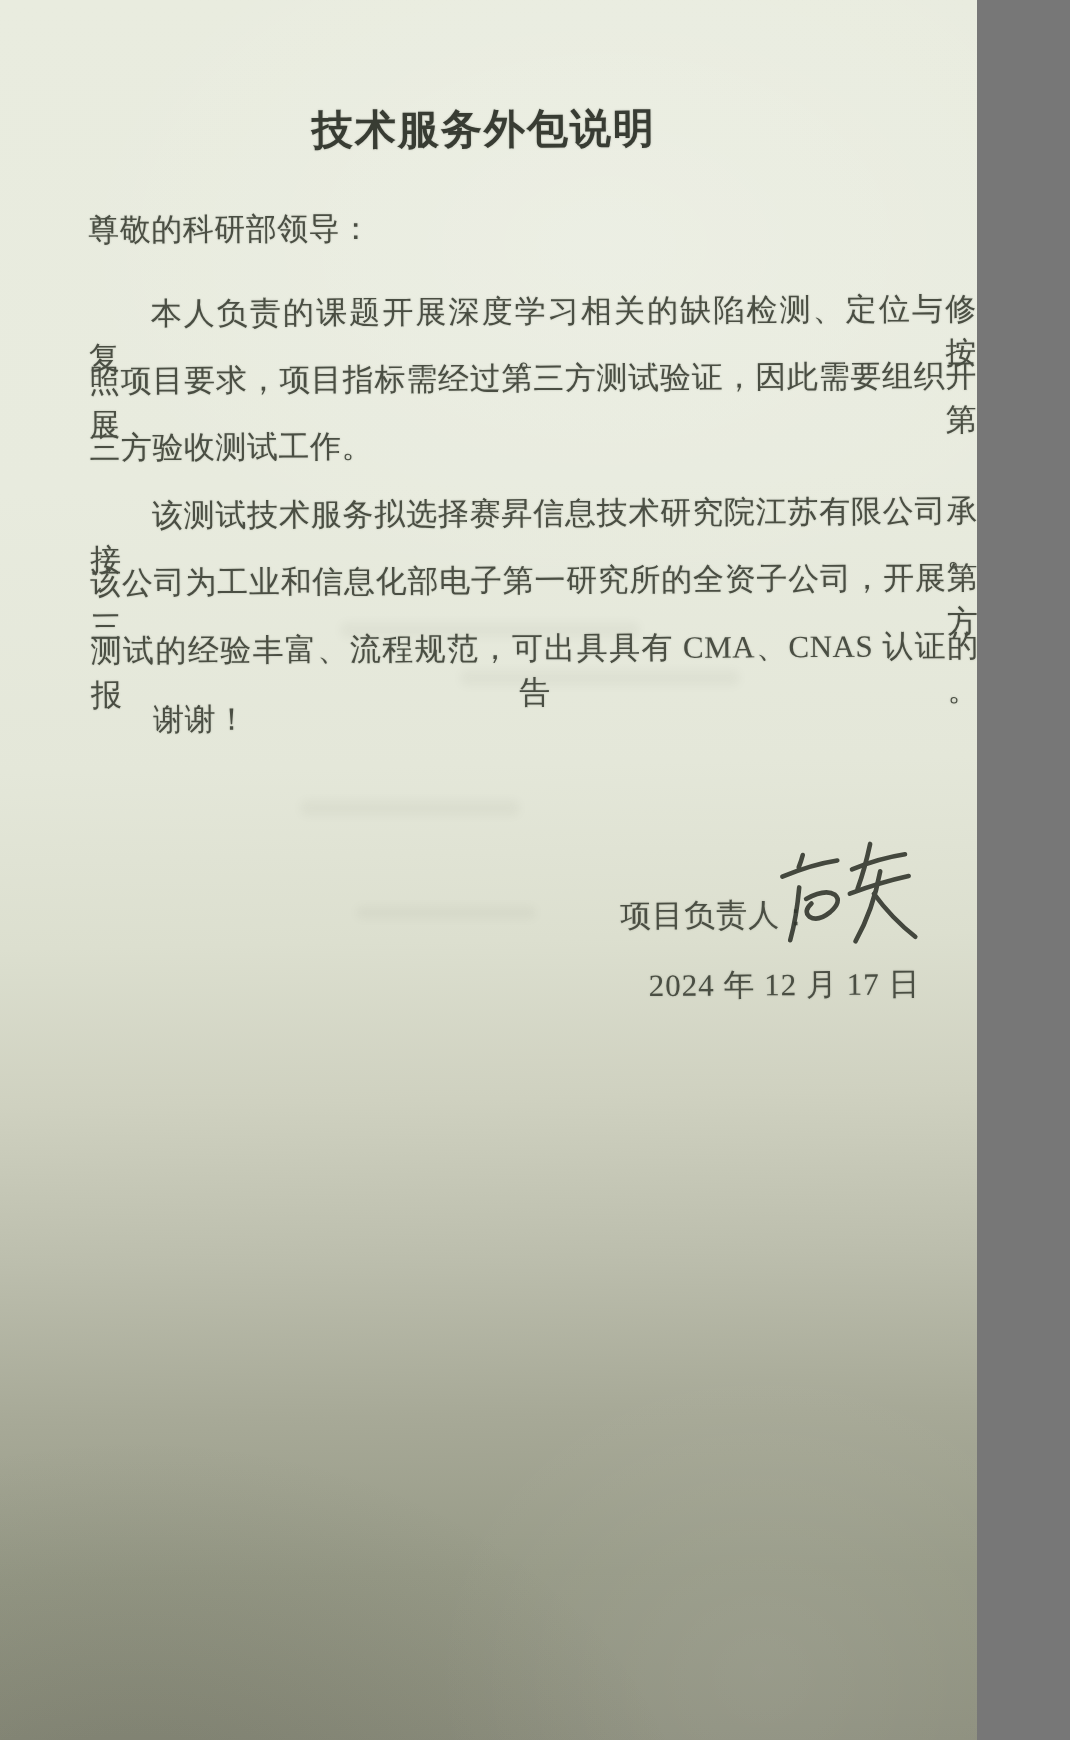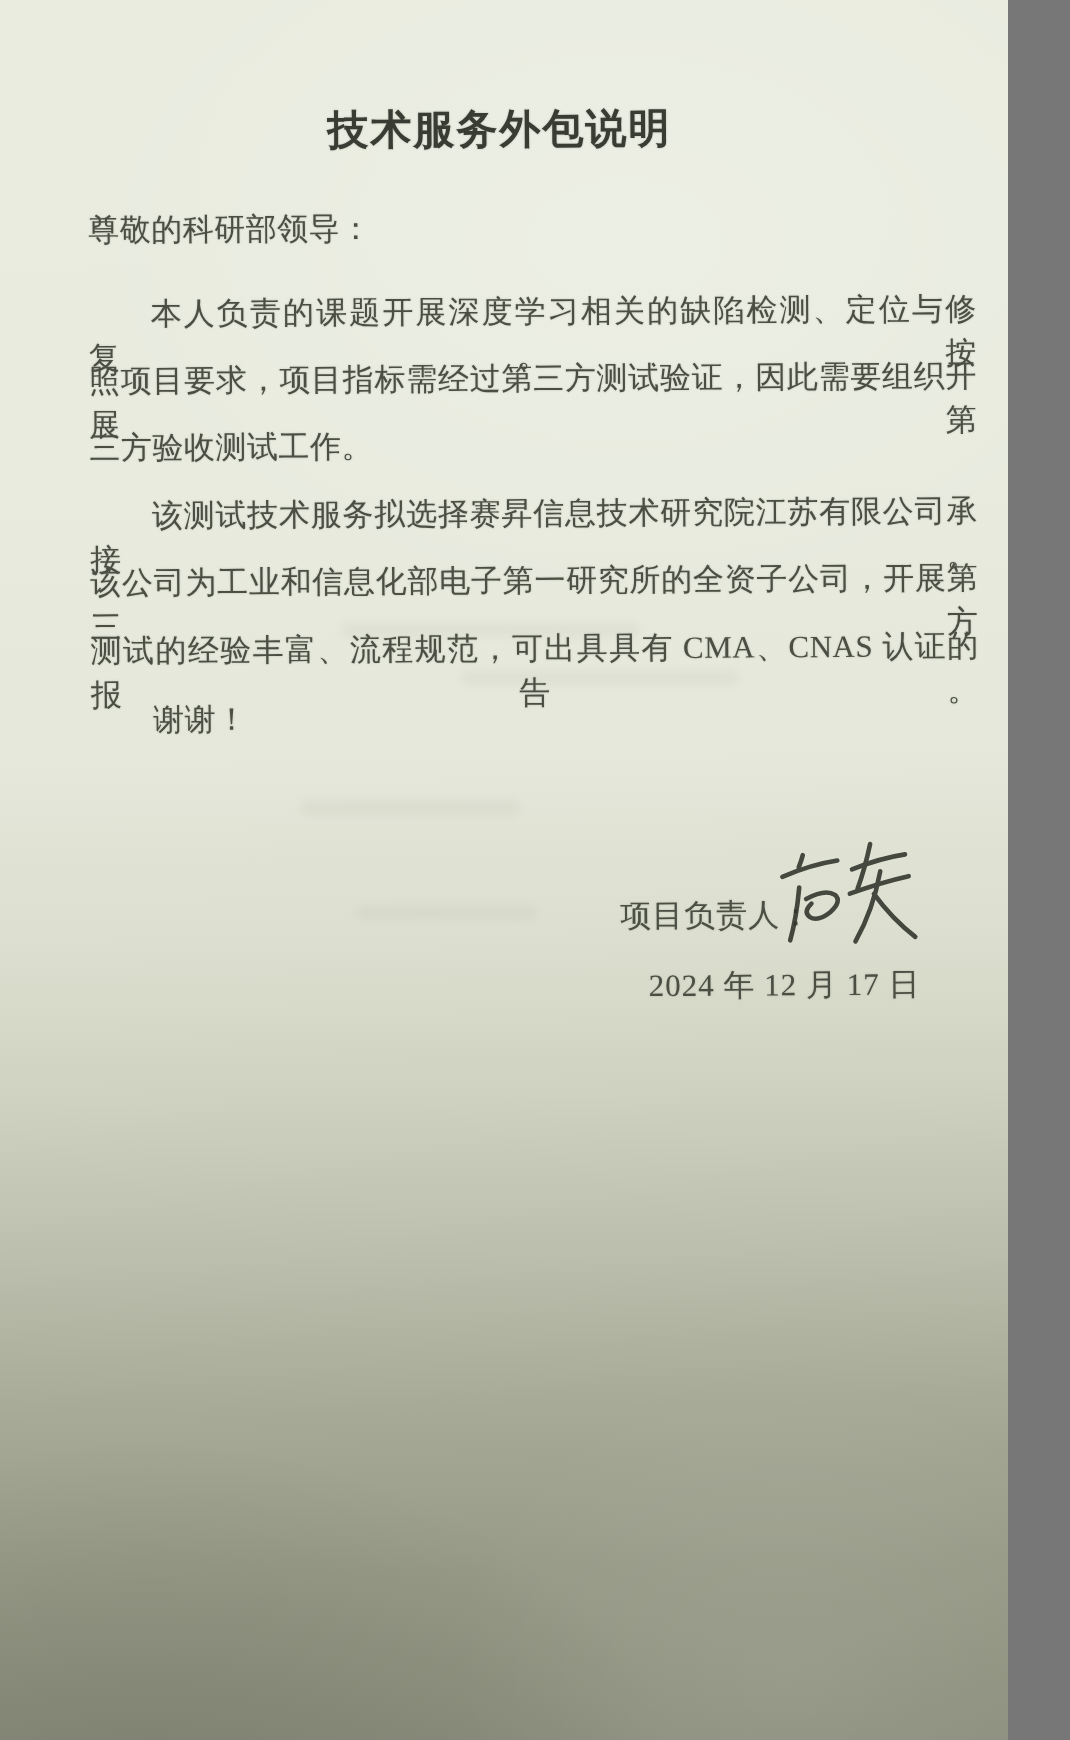--- a/index.html
+++ b/index.html
@@ -1,28 +1,29 @@
 <!DOCTYPE html>
 <html lang="zh"><head>
 <meta charset="utf-8">
 <style>
   html,body{margin:0;padding:0;background:#777;}
   .stage{
     position:relative;
-    width:1008px;height:1740px;
+    width:933px;height:1740px;
     overflow:hidden;
     font-family:"Liberation Serif","DejaVu Serif",serif;
     
     background:
       radial-gradient(ellipse 900px 600px at 62% 14%, rgba(255,255,255,0.16), rgba(255,255,255,0) 62%),
       radial-gradient(ellipse 980px 760px at 14% 108%, rgba(46,48,38,0.20), rgba(46,48,38,0) 58%),
       radial-gradient(ellipse 560px 520px at 78% 96%, rgba(255,255,255,0.07), rgba(255,255,255,0) 60%),
       linear-gradient(179deg,
         #e9ecdf 0%, #e8ebde 28%, #e4e7d9 44%, #dcdfcf 54%,
         #cfd1c0 63%, #bcbead 72%, #a7a997 81%, #979a87 90%, #8d8f7e 100%);
+    padding-left: 44px;
   }
   .content{
     position:absolute;inset:0;
     transform:rotate(-0.35deg);
     color:#4a4e43;
   }
   .doc-title{
     position:absolute;top:102px;left:0;right:0;
     margin:0;text-align:center;
     font-family:"Liberation Sans","DejaVu Sans",sans-serif;

